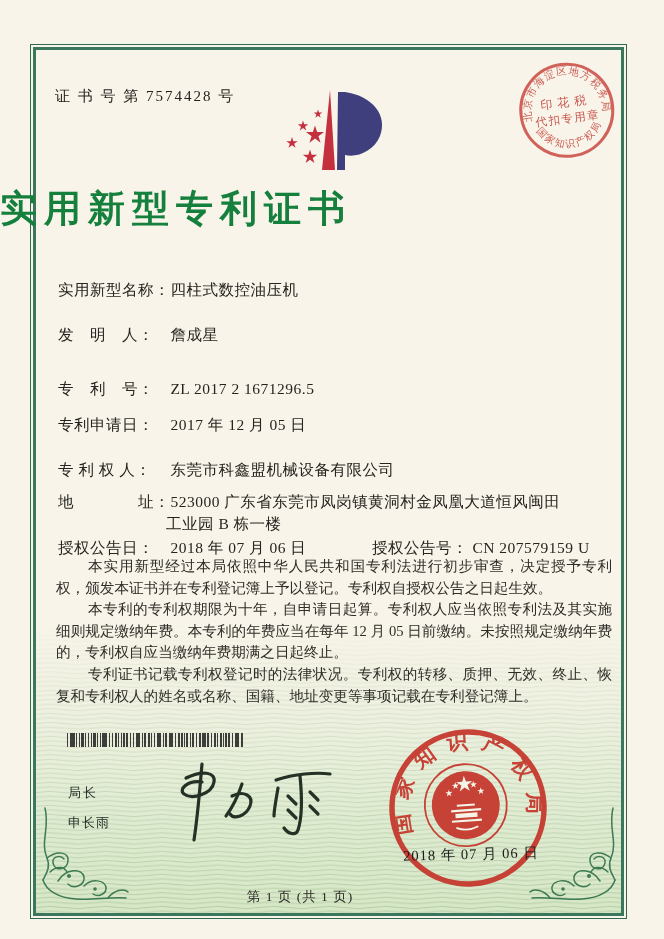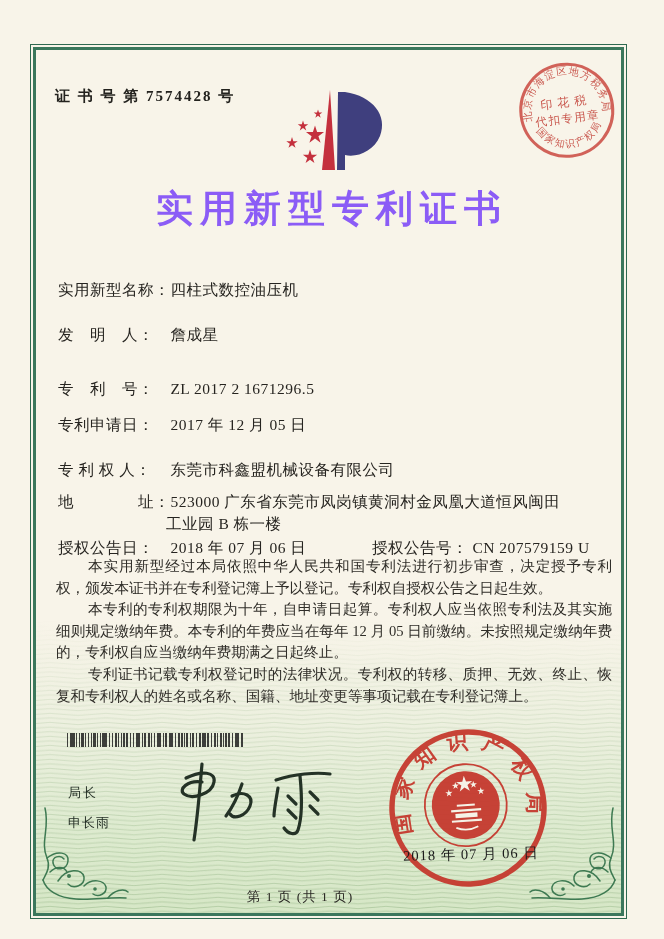--- a/index.html
+++ b/index.html
@@ -5,25 +5,25 @@
   html,body{margin:0;padding:0;background:#e9e5d8;}
   #page{position:relative;width:664px;height:939px;background:#f8f4e9;overflow:hidden;
         font-family:"Liberation Serif","DejaVu Serif",serif;color:#2b2a25;}
   
   .frame{position:absolute;left:30px;top:44px;width:595px;height:873px;
          border:1.5px solid #2e6950;z-index:2;pointer-events:none;}
   .frame-inner{position:absolute;inset:2px;border:3px solid #3b775c;}
   
   .green-zone{position:absolute;left:36px;top:620px;z-index:1;}
   
-  .cert-no{position:absolute;left:55px;top:87px;font-size:15px;letter-spacing:2px;color:#23221e;z-index:3;font-weight:bold;}
+  .cert-no{position:absolute;left:55px;top:87px;font-size:15px;letter-spacing:2px;color:#23221e;z-index:3;}
   .logo{position:absolute;left:266px;top:80px;z-index:3;}
   .tax-stamp{position:absolute;left:507px;top:48px;z-index:6;transform:rotate(-7deg);opacity:.92;}
-  .title{position:absolute;left:0;right:0;top:184px;text-align:center;font-size:37px;font-weight:600;
-         letter-spacing:7px;color:#8b5cf6;z-index:3;}
+  .title{position:absolute;left:0;right:0;top:184px;font-size:37px;font-weight:600;
+         letter-spacing:7px;color:#15803d;z-index:3;}
   
   .row{position:absolute;left:58px;font-size:15.5px;letter-spacing:.5px;white-space:nowrap;color:#262420;z-index:3;}
   .lbl{display:inline-block;width:108px;}
   .addr2{position:absolute;left:166px;top:514px;font-size:15.5px;letter-spacing:.5px;color:#262420;z-index:3;}
   .grant-no{position:absolute;left:372px;top:538px;font-size:15.5px;letter-spacing:.5px;white-space:nowrap;color:#262420;z-index:3;text-align:right;}
   
   .paras{position:absolute;left:56px;top:556px;width:556px;font-size:14.6px;line-height:21.6px;
          text-align:justify;color:#2f2d28;z-index:3;}
   .paras p{margin:0;text-indent:2.2em;}
   

